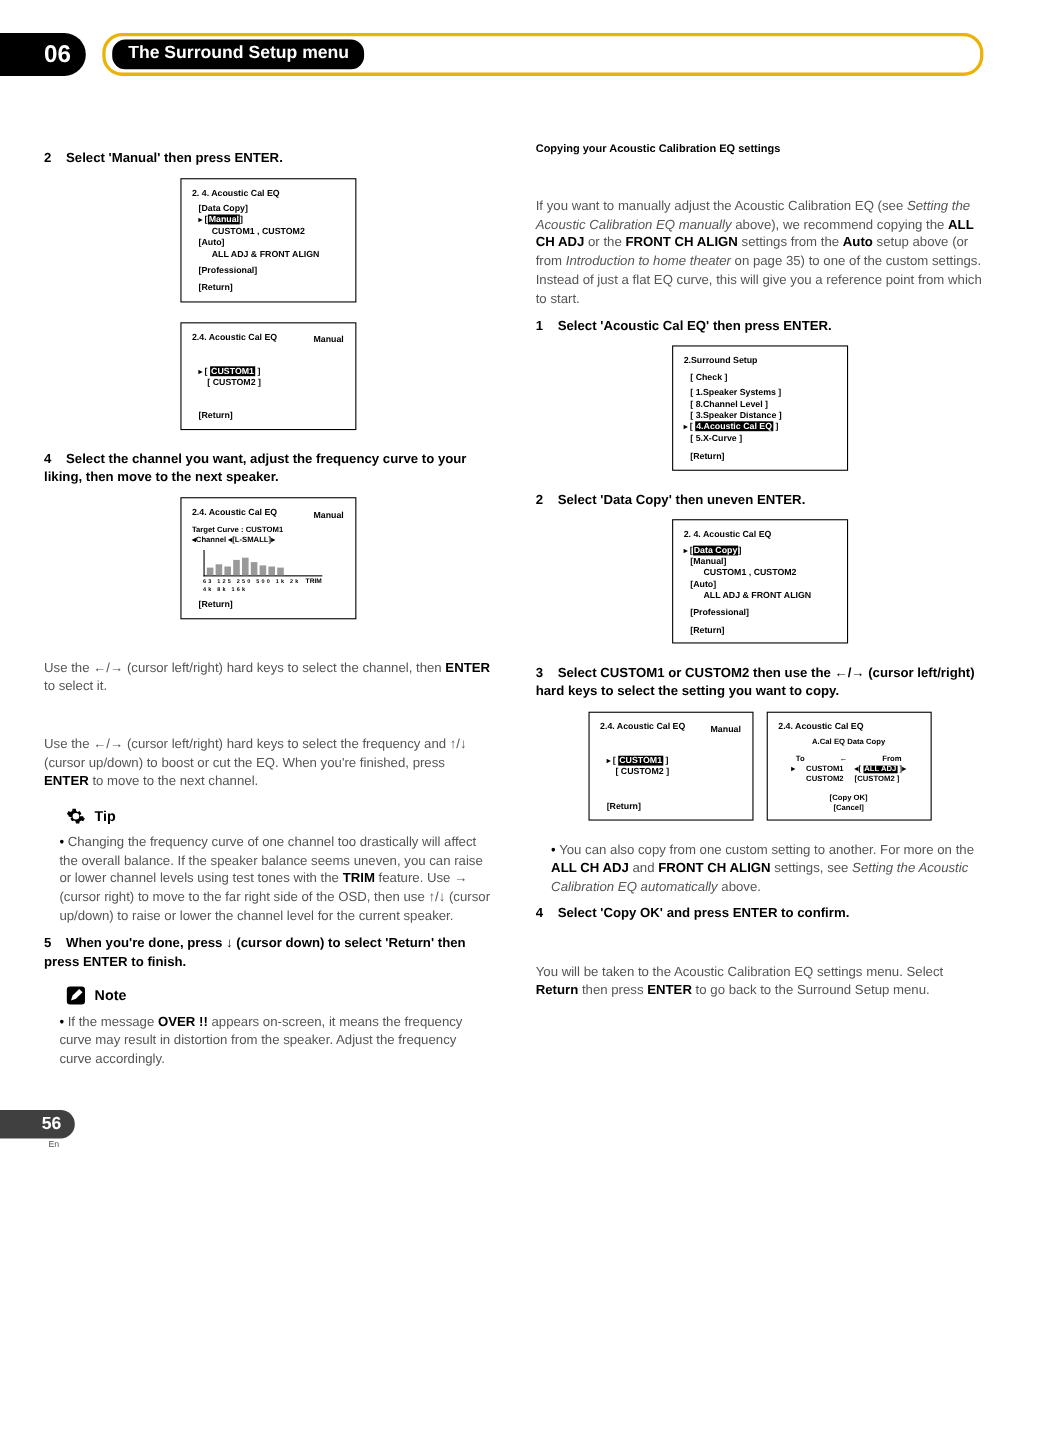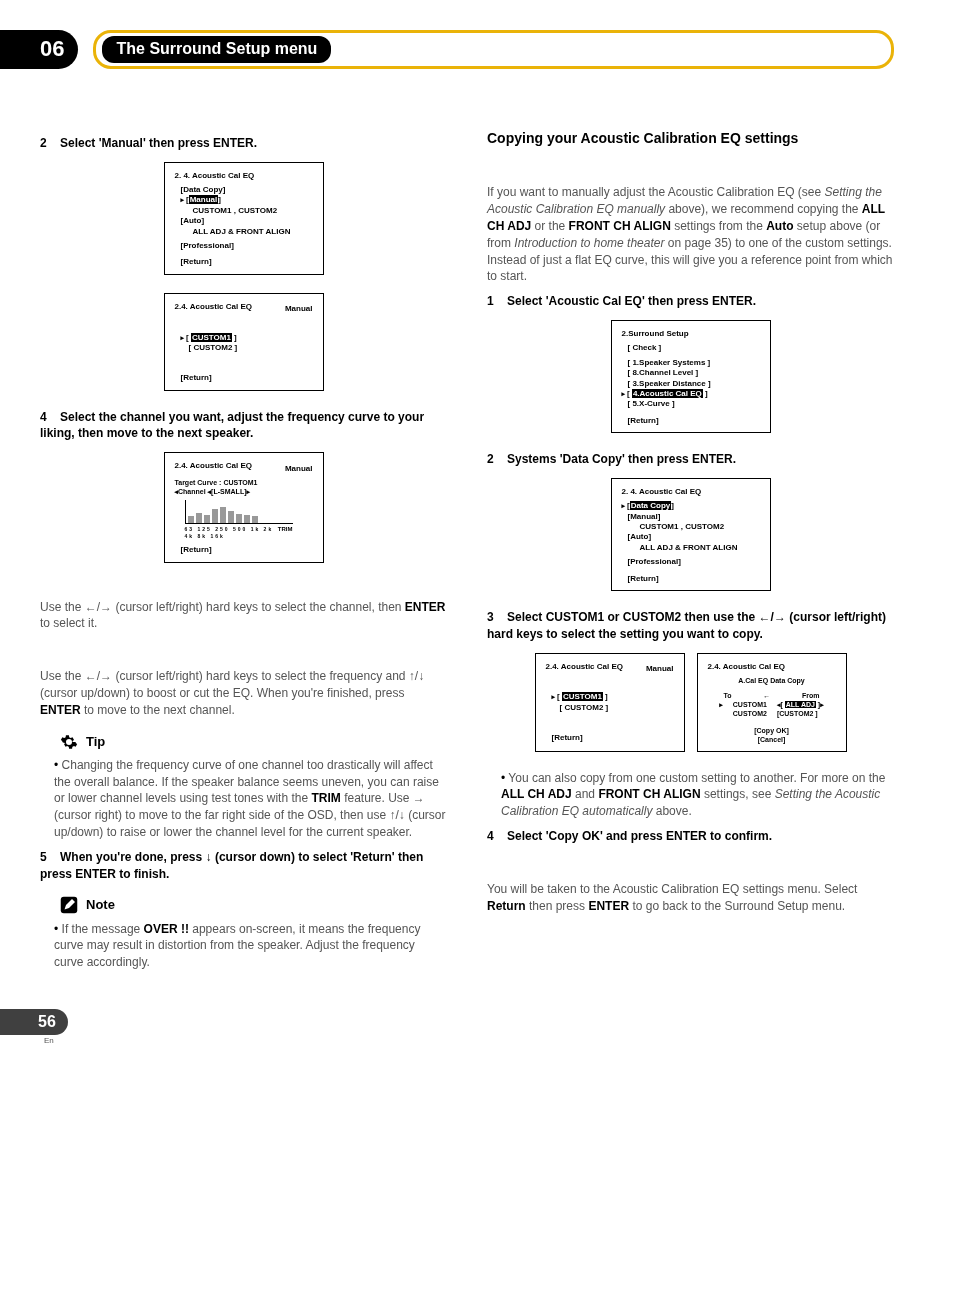--- a/index.html
+++ b/index.html
@@ -23,21 +23,21 @@
   .osd-indent { margin-left: 18px; }
   .osd-hl { background: #000; color: #fff; padding: 0 1px; }
   .osd-ptr::before { content: "▸"; font-size: 7px; margin-right: 2px; }
   .osd-return { margin-top: 6px; margin-left: 6px; }
   .tip-row, .note-row { display: flex; align-items: center; gap: 8px; margin: 14px 0 6px 20px; }
   .tip-icon { width: 18px; height: 18px; }
   .tip-label, .note-label { font-weight: bold; font-size: 13px; }
   .bullet { margin-left: 14px; color: #555; margin-bottom: 8px; }
   .bullet::before { content: "• "; color: #000; }
   .bullet b { color: #000; }
-  .section-head { font-weight: bold; font-size: 14px; margin-bottom: 4px; }
+  .section-head { font-weight: bold; font-size: 10px; margin-bottom: 4px; }
   .footer-tab { background: #404040; color: #fff; font-size: 16px; font-weight: bold; padding: 2px 12px 2px 38px; border-radius: 0 14px 14px 0; display: inline-block; margin-left: -40px; margin-top: 30px; }
   .footer-en { font-size: 8px; color: #555; margin-left: 4px; }
   .arrow-sym { font-weight: bold; }
   .osd-pair { display: flex; gap: 12px; margin: 10px auto 18px auto; justify-content: center; }
   .osd-pair .osd { margin: 0; }
   .tofrom { display: flex; justify-content: space-around; font-size: 7px; }
   .tofrom-row { display: flex; gap: 10px; align-items: flex-start; font-size: 7px; }
   .tofrom-col { text-align: left; }
   .graph-area { border-left: 1px solid #000; border-bottom: 1px solid #000; height: 24px; margin: 4px 20px 2px 10px; position: relative; }
   .graph-bars { position: absolute; bottom: 0; left: 2px; right: 2px; display: flex; gap: 2px; align-items: flex-end; height: 100%; }
@@ -156,21 +156,21 @@
         <div class="osd-title">2.Surround Setup</div>
         <div class="osd-line" style="margin-top:4px;">[ Check ]</div>
         <div class="osd-line" style="margin-top:4px;">[ 1.Speaker Systems ]</div>
         <div class="osd-line">[ 8.Channel Level ]</div>
         <div class="osd-line">[ 3.Speaker Distance ]</div>
         <div class="osd-ptr">[ <span class="osd-hl">4.Acoustic Cal EQ</span> ]</div>
         <div class="osd-line">[ 5.X-Curve ]</div>
         <div class="osd-return">[Return]</div>
       </div>
 
-      <p class="step-bold"><span class="num">2</span><span>Systems 'Data Copy' then press ENTER.</span></p>
+      <p class="step-bold"><span class="num">2</span><span>Select 'Data Copy' then uneven ENTER.</span></p>
 
       <div class="osd" style="width:160px;">
         <div class="osd-title">2. 4. Acoustic  Cal  EQ</div>
         <div class="osd-ptr">[<span class="osd-hl">Data Copy</span>]</div>
         <div class="osd-line">[Manual]</div>
         <div class="osd-indent">CUSTOM1 , CUSTOM2</div>
         <div class="osd-line">[Auto]</div>
         <div class="osd-indent">ALL ADJ &amp; FRONT ALIGN</div>
         <div class="osd-line" style="margin-top:4px;">[Professional]</div>
         <div class="osd-return">[Return]</div>

